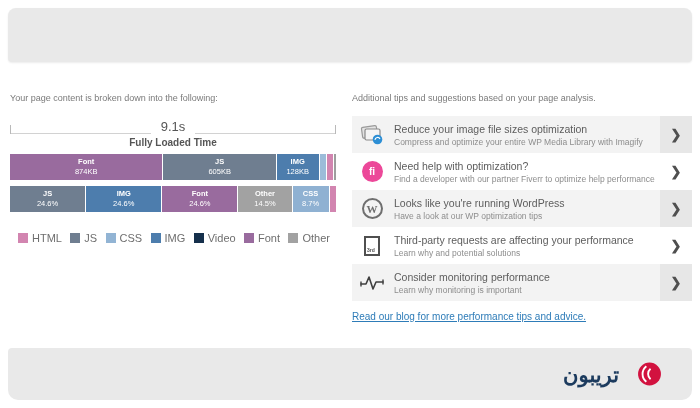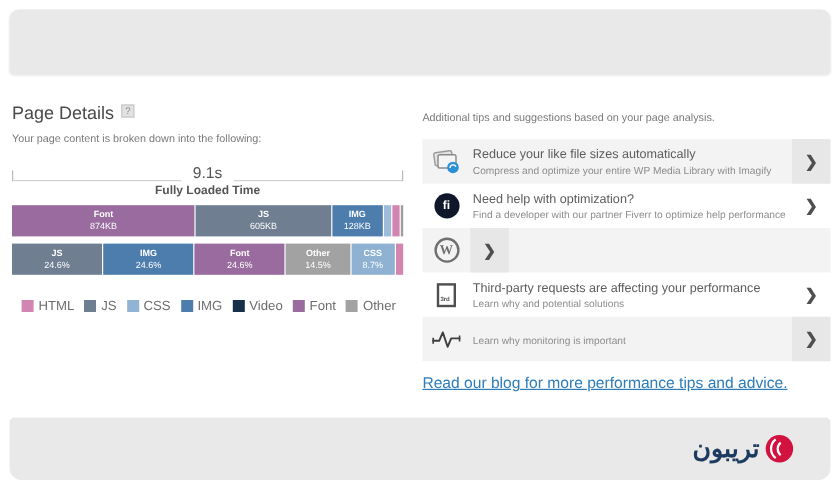--- a/index.html
+++ b/index.html
@@ -39,42 +39,38 @@
   .tips { margin-top:13px; }
   .tip-row { display:flex; align-items:center; min-height:37px; cursor:pointer; }
   .tip-row.odd { background:#f3f3f3; }
   .tip-row.odd .tip-chevron { background:#e7e7e7; }
   .tip-icon-cell { width:40px; display:flex; align-items:center; justify-content:center; flex:0 0 40px; }
   .tip-text { flex:1; padding:5px 4px 5px 2px; }
   .tip-title { font-size:10.5px; color:#5d5d5d; }
   .tip-desc { font-size:8.5px; color:#8d8d8d; margin-top:2px; }
   .tip-chevron { width:32px; flex:0 0 32px; align-self:stretch; display:flex; align-items:center; justify-content:center; color:#4f4f4f; font-size:13px; font-weight:bold; }
 
-  .blog-link { display:inline-block; margin-top:10px; font-size:13px; color:#2e7cb8; text-decoration:underline; cursor:pointer; }
-
-  
-  .icon-fiverr { width:21px; height:21px; border-radius:50%; background:#0f172a; color:#fff; font-size:10px; font-weight:bold; display:flex; align-items:center; justify-content:center; }
+  .blog-link { display:inline-block; margin-top:10px; font-size:10px; color:#2e7cb8; text-decoration:underline; cursor:pointer; }
+
+  
+  .icon-fiverr { width:21px; height:21px; border-radius:50%; background:#ec4899; color:#fff; font-size:10px; font-weight:bold; display:flex; align-items:center; justify-content:center; }
   .icon-wordpress { width:21px; height:21px; border-radius:50%; border:2px solid #6f6f6f; color:#6f6f6f; font-family:"Liberation Serif", serif; font-weight:bold; font-size:11px; display:flex; align-items:center; justify-content:center; }
   .icon-third { width:16px; height:20px; border:2px solid #4f4f4f; display:flex; align-items:flex-end; justify-content:flex-start; }
   .icon-third span { font-size:5px; color:#4f4f4f; font-weight:bold; padding:0 0 1px 1px; }
 
   
-  .footer-logo { position:absolute; right:30px; top:50%; transform:translateY(-50%); display:flex; align-items:center; gap:4px; direction:ltr; }
+  .footer-logo { position:absolute; right:30px; top:50%; transform:translateY(-50%); display:flex; align-items:center; gap:18px; direction:ltr; }
   .footer-logo-text { color:#1c3b5e; font-size:21px; font-weight:bold; line-height:1; }
 </style>
 </head>
 <body>
 
 <div class="bar-band top-band"></div>
 
 <div class="left-col">
-  <div class="section-title">
-    <span>Page Details</span>
-    <span class="help-badge">?</span>
-  </div>
   <div class="section-sub">Your page content is broken down into the following:</div>
 
   <div class="timeline">
     <div class="tl-row">
       <div class="tl-tick"></div>
       <div class="tl-line"></div>
       <div class="tl-time">9.1s</div>
       <div class="tl-line"></div>
       <div class="tl-tick"></div>
     </div>
@@ -163,40 +159,44 @@
     <div class="tip-row odd">
       <div class="tip-icon-cell">
         <svg width="24" height="20" viewBox="0 0 24 20">
           <rect x="2" y="1.5" width="15" height="11" rx="1.5" fill="#e3e3e3" stroke="#9a9a9a" stroke-width="1.2" transform="rotate(-8 9 7)"></rect>
           <rect x="5" y="4" width="15" height="11" rx="1.5" fill="#f5f5f5" stroke="#8a8a8a" stroke-width="1.2"></rect>
           <circle cx="17.5" cy="14.5" r="4.8" fill="#2d8fd5"></circle>
           <path d="M15 15 a2.6 2.6 0 0 1 5 -1" stroke="#ffffff" stroke-width="1.1" fill="none"></path>
         </svg>
       </div>
       <div class="tip-text">
-        <div class="tip-title">Reduce your like file sizes automatically</div>
+        <div class="tip-title">Reduce your image file sizes optimization</div>
         <div class="tip-desc">Compress and optimize your entire WP Media Library with Imagify</div>
       </div>
       <div class="tip-chevron">❯</div>
     </div>
 
     <div class="tip-row">
       <div class="tip-icon-cell">
         <div class="icon-fiverr">fi</div>
       </div>
       <div class="tip-text">
         <div class="tip-title">Need help with optimization?</div>
         <div class="tip-desc">Find a developer with our partner Fiverr to optimize help performance</div>
       </div>
       <div class="tip-chevron">❯</div>
     </div>
 
     <div class="tip-row odd">
       <div class="tip-icon-cell">
         <div class="icon-wordpress">W</div>
+      </div>
+      <div class="tip-text">
+        <div class="tip-title">Looks like you're running WordPress</div>
+        <div class="tip-desc">Have a look at our WP optimization tips</div>
       </div>
       <div class="tip-chevron">❯</div>
     </div>
 
     <div class="tip-row">
       <div class="tip-icon-cell">
         <div class="icon-third">
             <span>3rd</span>
           </div>
       </div>
@@ -209,20 +209,21 @@
 
     <div class="tip-row odd">
       <div class="tip-icon-cell">
         <svg width="24" height="16" viewBox="0 0 24 16">
           <polyline points="1,9 6,9 9,2 13,14 16,7 23,7" fill="none" stroke="#3f3f3f" stroke-width="1.6" stroke-linejoin="round" stroke-linecap="round"></polyline>
           <line x1="1" y1="6.5" x2="1" y2="11.5" stroke="#3f3f3f" stroke-width="1.4"></line>
           <line x1="23" y1="4.5" x2="23" y2="9.5" stroke="#3f3f3f" stroke-width="1.4"></line>
         </svg>
       </div>
       <div class="tip-text">
+        <div class="tip-title">Consider monitoring performance</div>
         <div class="tip-desc">Learn why monitoring is important</div>
       </div>
       <div class="tip-chevron">❯</div>
     </div>
 
   </div>
 
   <a class="blog-link">Read our blog for more performance tips and advice.</a>
 </div>
 

